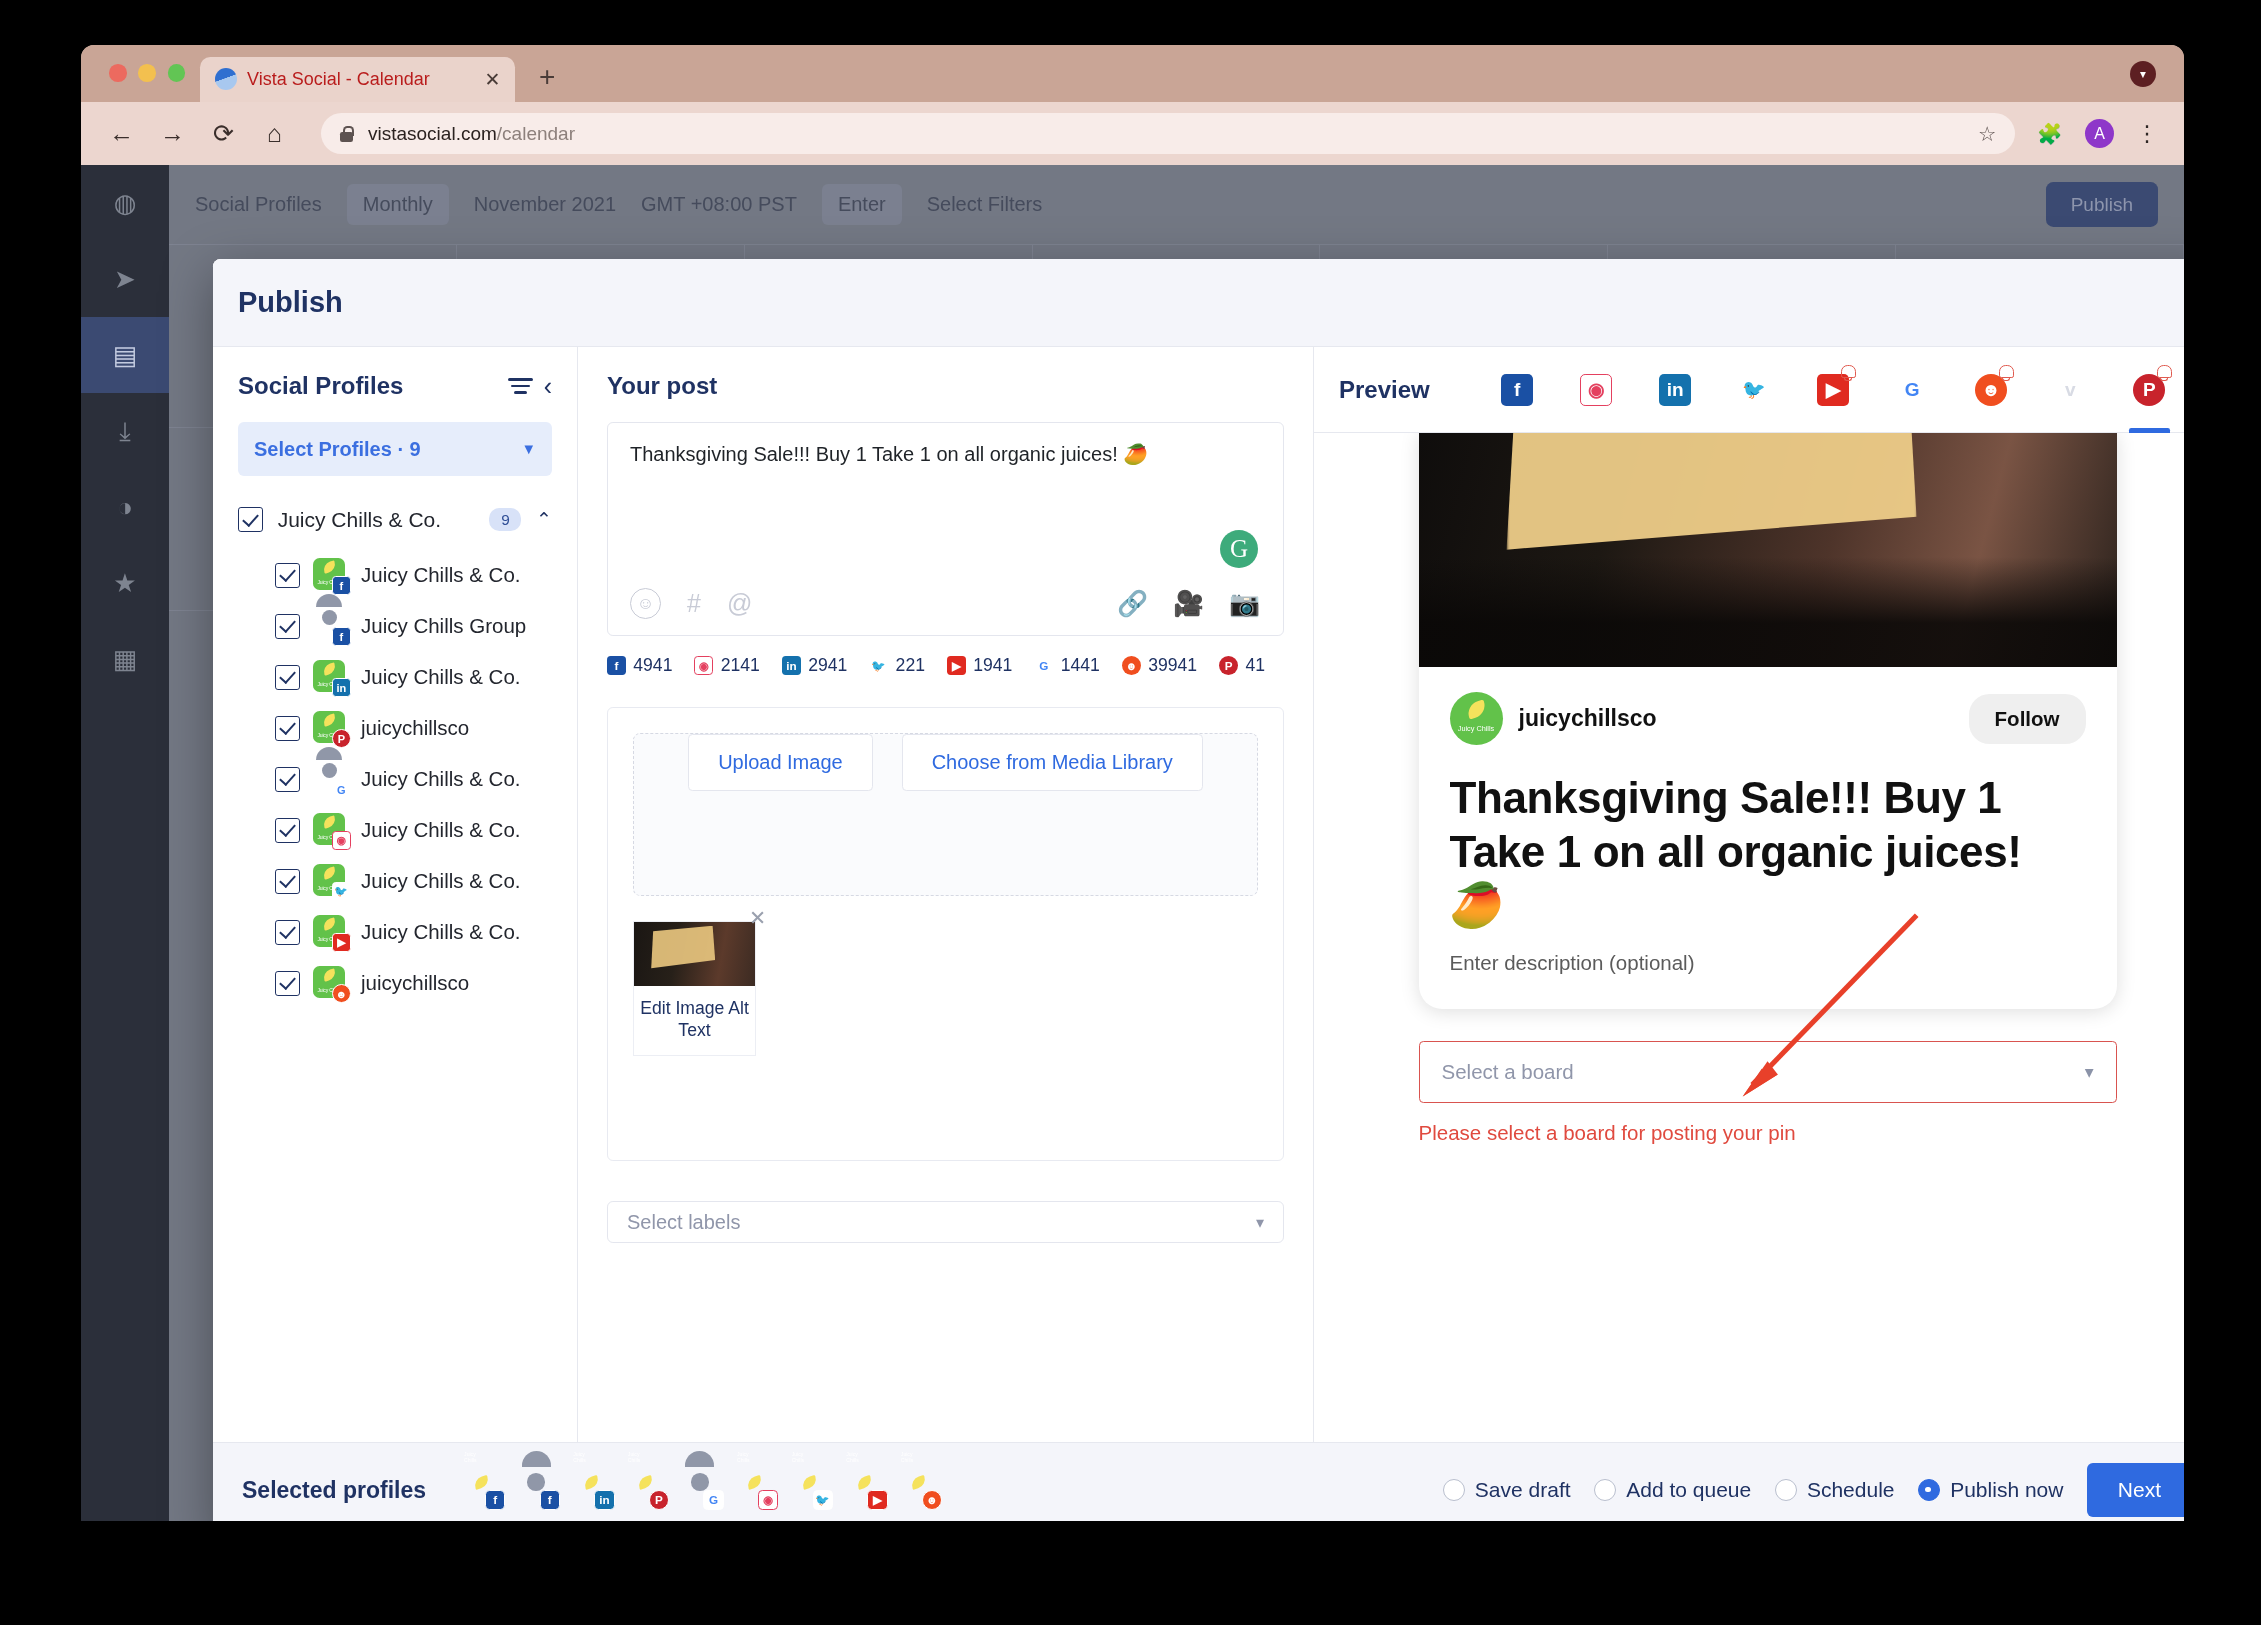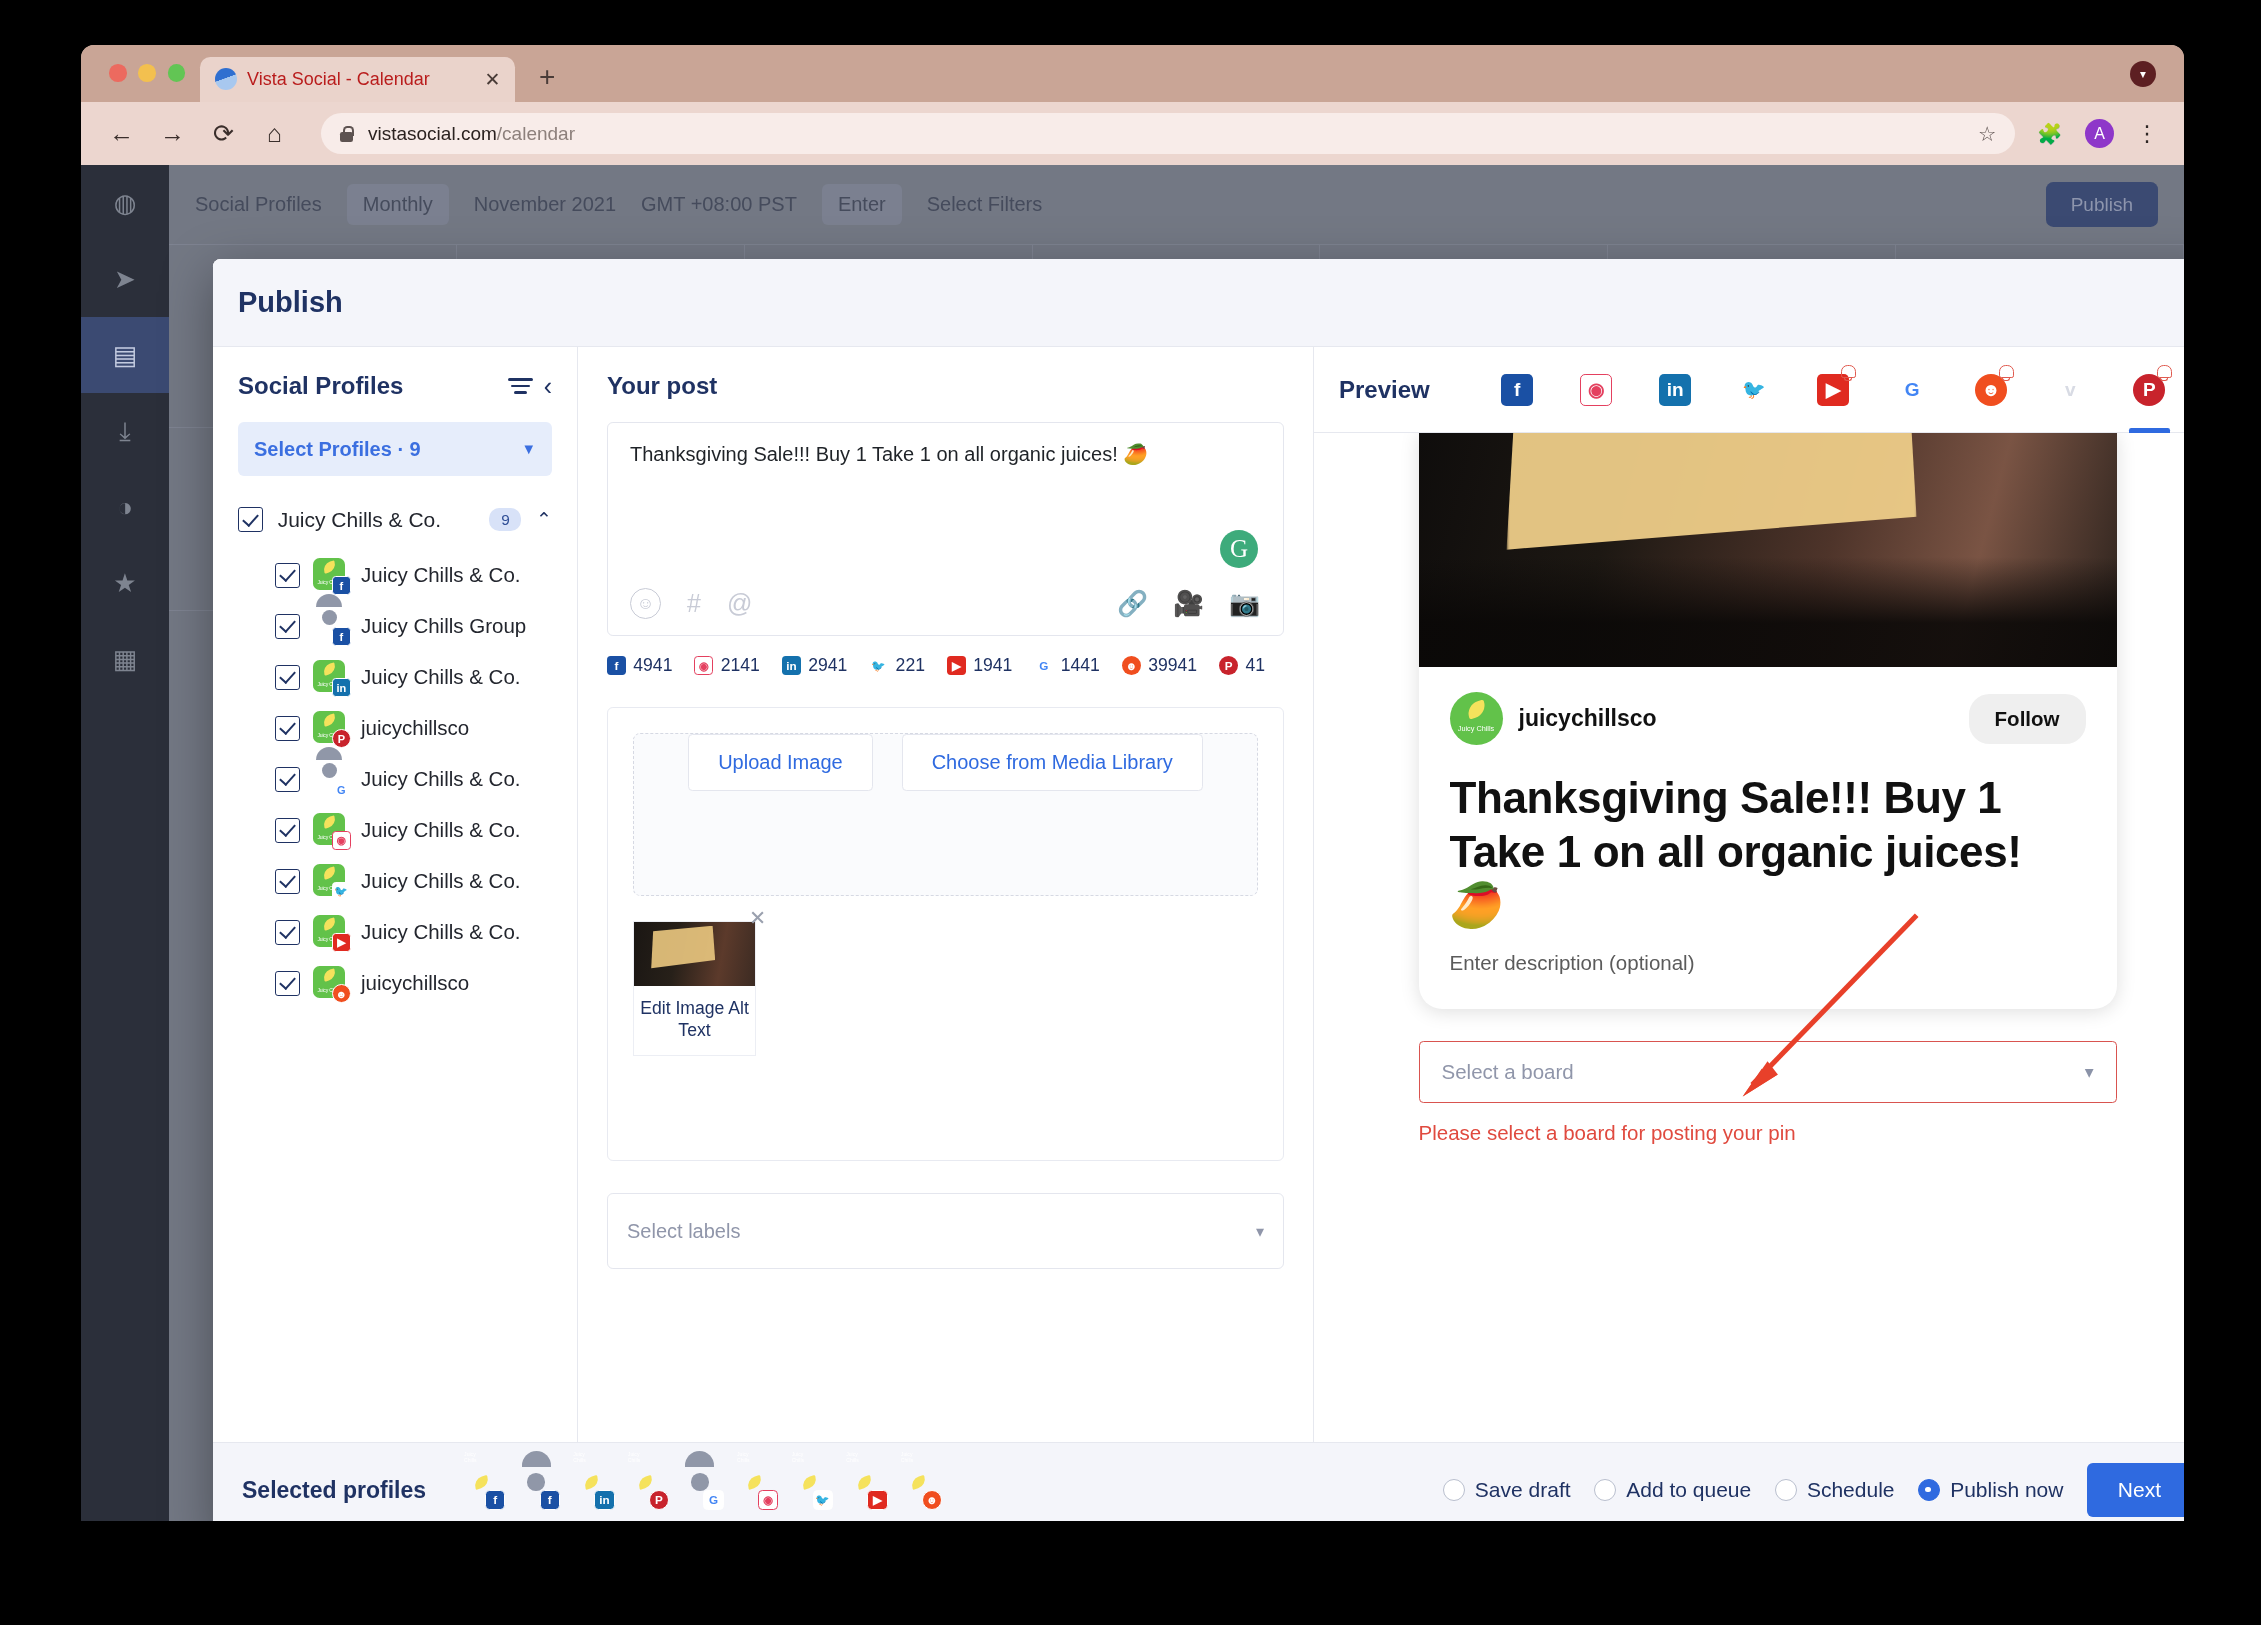--- a/index.html
+++ b/index.html
@@ -269,22 +269,22 @@
     content:''; position:absolute; left:14%; top:6%; width:52%; height:72%;
     background:#e8c57e; clip-path: polygon(3% 12%,96% 0%,100% 74%,0% 92%);
     opacity:.92; filter: blur(0.7px);
   }
   .thumb-label {
     text-align: center; color: #1f3263; font-size: 17.6px; line-height: 1.25;
     margin-top: 11.7px; cursor: pointer;
   }
 
   .labels-select {
-    margin-top: 32px; border: 0.7px solid #e4e6ee; border-radius: 5.9px;
-    height: 76px; display: flex; align-items: center; padding: 0 19px;
+    margin-top: 40px; border: 0.7px solid #e4e6ee; border-radius: 5.9px;
+    height: 42px; display: flex; align-items: center; padding: 0 19px;
     color: #9096aa; font-size: 20px; cursor: pointer;
   }
   .labels-select .caret { margin-left: auto; color: #9096aa; font-size: 16px; }
 
   
   .col-preview { width: 907px; display: flex; flex-direction: column; min-width: 0; }
   .preview-head {
     height: 86px; display: flex; align-items: center; gap: 0;
     padding: 0 25px; border-bottom: 0.7px solid #e6e8ef; position: relative;
   }

